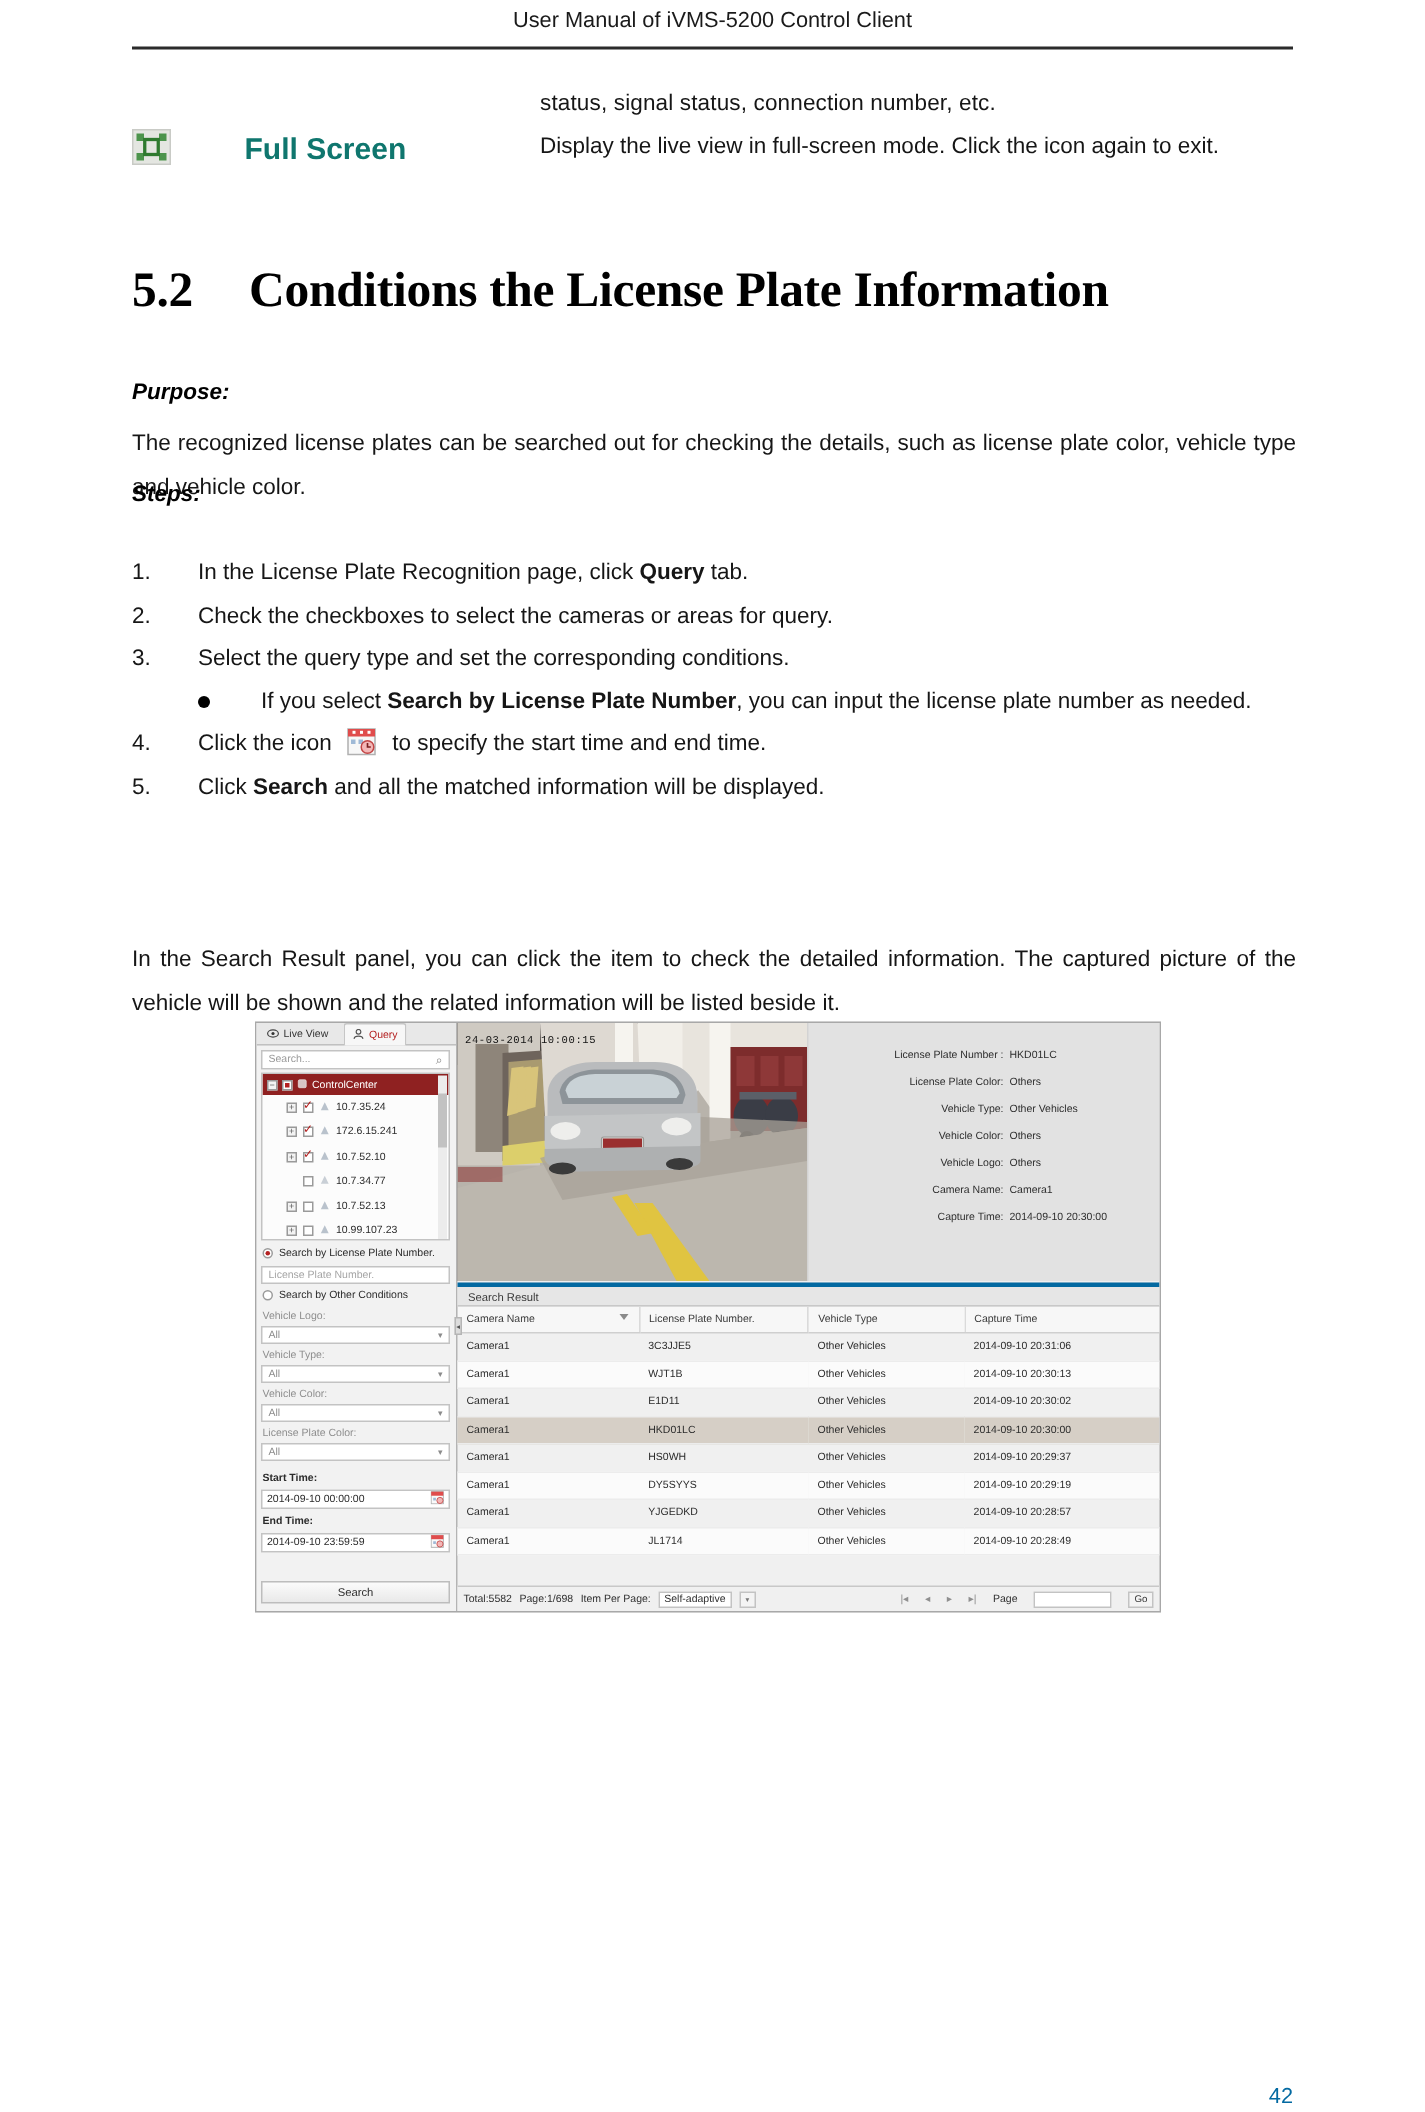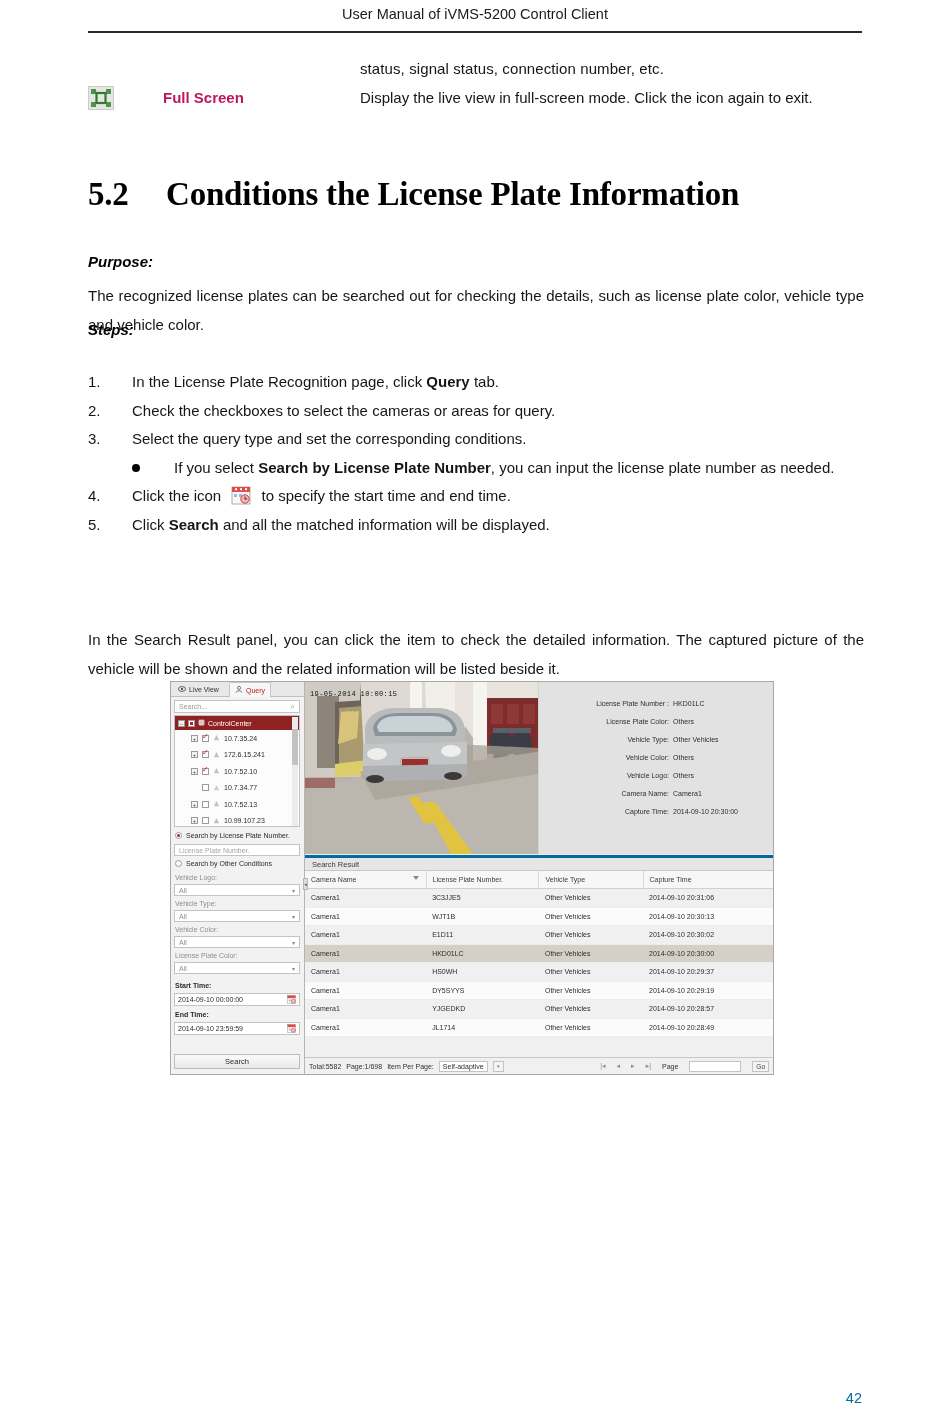--- a/index.html
+++ b/index.html
@@ -40,21 +40,21 @@
   .fs-icon {
     position: absolute; left: 0px; top: 26px;
     width: 26px; height: 24px;
     background: #e4e6e1;
     border: 1px solid #c9cbc6;
     box-sizing: border-box;
   }
   .fs-icon svg { display:block; }
   .fs-label {
     position: absolute; left: 75px; top: 29px;
-    font-size: 15px; font-weight: bold; color: #be185d;
+    font-size: 20px; font-weight: bold; color: #0f766e;
   }
   .fs-desc {
     position: absolute; left: 272px; top: 29px;
     font-size: 15px; color: #161616; white-space: nowrap;
   }
 
   
   .sec-heading {
     position: absolute; top: 176px; left: 88px;
     font-family: "Liberation Serif", serif;
@@ -700,21 +700,21 @@
           <ellipse cx="72" cy="72" rx="10" ry="6" fill="#eeeeec"></ellipse>
           <ellipse cx="146" cy="69" rx="10" ry="6" fill="#eeeeec"></ellipse>
           <rect x="96" y="76" width="28" height="9" rx="1.5" fill="#d9d9d6" stroke="#9a9a96" stroke-width=".8"></rect>
           <rect x="97" y="77" width="26" height="7" fill="#9a2f2f"></rect>
           <path d="M58 84 L162 82 L162 92 C162 96 150 98 138 98 L82 99 C68 99 58 95 58 90 Z" fill="#aeb0b1"></path>
           <ellipse cx="70" cy="97" rx="9" ry="4" fill="#3a3a3a"></ellipse>
           <ellipse cx="148" cy="94" rx="9" ry="4" fill="#3a3a3a"></ellipse>
         </g>
         <rect x="0" y="96" width="30" height="10" fill="#8a2f2f" opacity=".55"></rect>
       </svg>
-      <div class="vid-ts">19-05-2014 10:00:15</div>
+      <div class="vid-ts">24-03-2014 10:00:15</div>
     </div>
 
     <div class="infopanel">
       <div style="height:12px;"></div>
       <div class="inforow">
           <span class="k">License Plate Number :</span>
           <span class="v">HKD01LC</span>
         </div>
       <div class="inforow">
           <span class="k">License Plate Color:</span>

